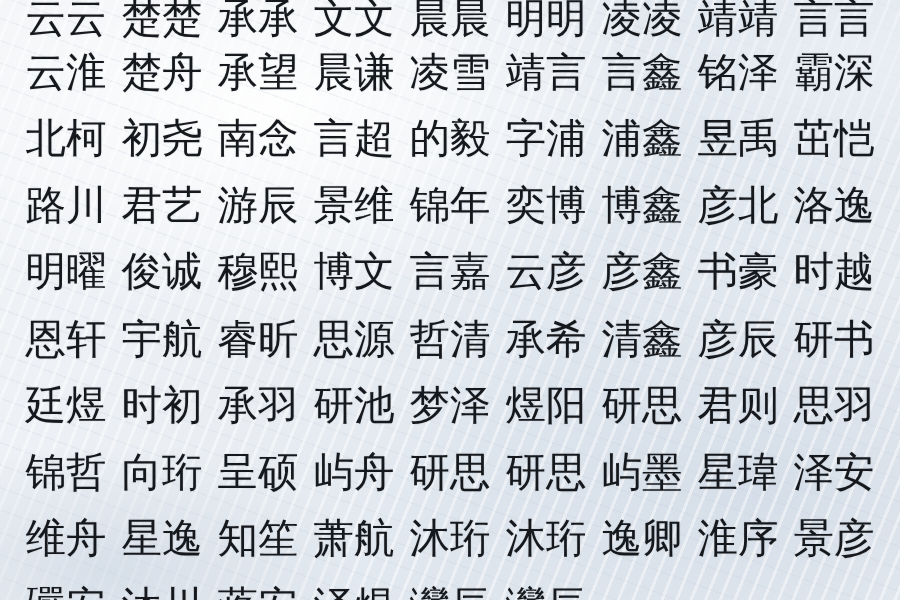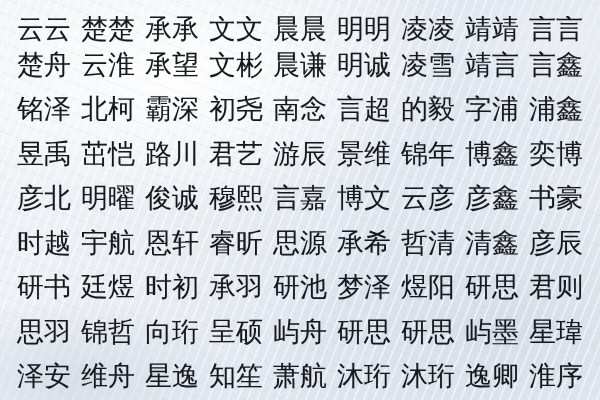--- a/index.html
+++ b/index.html
@@ -62,88 +62,86 @@
     line-height: 1;
     letter-spacing: 0;
     text-shadow: 0 0 1px rgba(20,24,30,0.18);
     white-space: nowrap;
   }
   
   .row-clip .cell {
     height: 26px;
     align-items: flex-end;
     overflow: hidden;
-    margin-top: 16px;
   }
 </style>
 </head>
 <body>
 
 <div id="page">
   <div id="grid">
 
     <div class="row-clip" style="display:contents">
       <div class="cell" style="height:26px;align-items:flex-end;overflow:hidden">云云</div>
       <div class="cell" style="height:26px;align-items:flex-end;overflow:hidden">楚楚</div>
       <div class="cell" style="height:26px;align-items:flex-end;overflow:hidden">承承</div>
       <div class="cell" style="height:26px;align-items:flex-end;overflow:hidden">文文</div>
       <div class="cell" style="height:26px;align-items:flex-end;overflow:hidden">晨晨</div>
       <div class="cell" style="height:26px;align-items:flex-end;overflow:hidden">明明</div>
       <div class="cell" style="height:26px;align-items:flex-end;overflow:hidden">凌凌</div>
       <div class="cell" style="height:26px;align-items:flex-end;overflow:hidden">靖靖</div>
       <div class="cell" style="height:26px;align-items:flex-end;overflow:hidden">言言</div>
     </div>
 
+    <div class="cell">云淮</div>
     <div class="cell">楚舟</div>
-    <div class="cell">云淮</div>
     <div class="cell">承望</div>
-    <div class="cell">文彬</div>
     <div class="cell">晨谦</div>
-    <div class="cell">明诚</div>
     <div class="cell">凌雪</div>
     <div class="cell">靖言</div>
     <div class="cell">言鑫</div>
 
     <div class="cell">铭泽</div>
+    <div class="cell">霸深</div>
     <div class="cell">北柯</div>
-    <div class="cell">霸深</div>
     <div class="cell">初尧</div>
     <div class="cell">南念</div>
     <div class="cell">言超</div>
     <div class="cell">的毅</div>
     <div class="cell">字浦</div>
     <div class="cell">浦鑫</div>
 
     <div class="cell">昱禹</div>
     <div class="cell">茁恺</div>
     <div class="cell">路川</div>
     <div class="cell">君艺</div>
     <div class="cell">游辰</div>
     <div class="cell">景维</div>
     <div class="cell">锦年</div>
+    <div class="cell">奕博</div>
     <div class="cell">博鑫</div>
-    <div class="cell">奕博</div>
 
     <div class="cell">彦北</div>
+    <div class="cell">洛逸</div>
     <div class="cell">明曜</div>
     <div class="cell">俊诚</div>
     <div class="cell">穆熙</div>
+    <div class="cell">博文</div>
     <div class="cell">言嘉</div>
-    <div class="cell">博文</div>
     <div class="cell">云彦</div>
     <div class="cell">彦鑫</div>
 
     <div class="cell">书豪</div>
     <div class="cell">时越</div>
+    <div class="cell">恩轩</div>
     <div class="cell">宇航</div>
-    <div class="cell">恩轩</div>
     <div class="cell">睿昕</div>
     <div class="cell">思源</div>
+    <div class="cell">哲清</div>
     <div class="cell">承希</div>
-    <div class="cell">哲清</div>
     <div class="cell">清鑫</div>
 
     <div class="cell">彦辰</div>
     <div class="cell">研书</div>
     <div class="cell">廷煜</div>
     <div class="cell">时初</div>
     <div class="cell">承羽</div>
     <div class="cell">研池</div>
     <div class="cell">梦泽</div>
     <div class="cell">煜阳</div>

